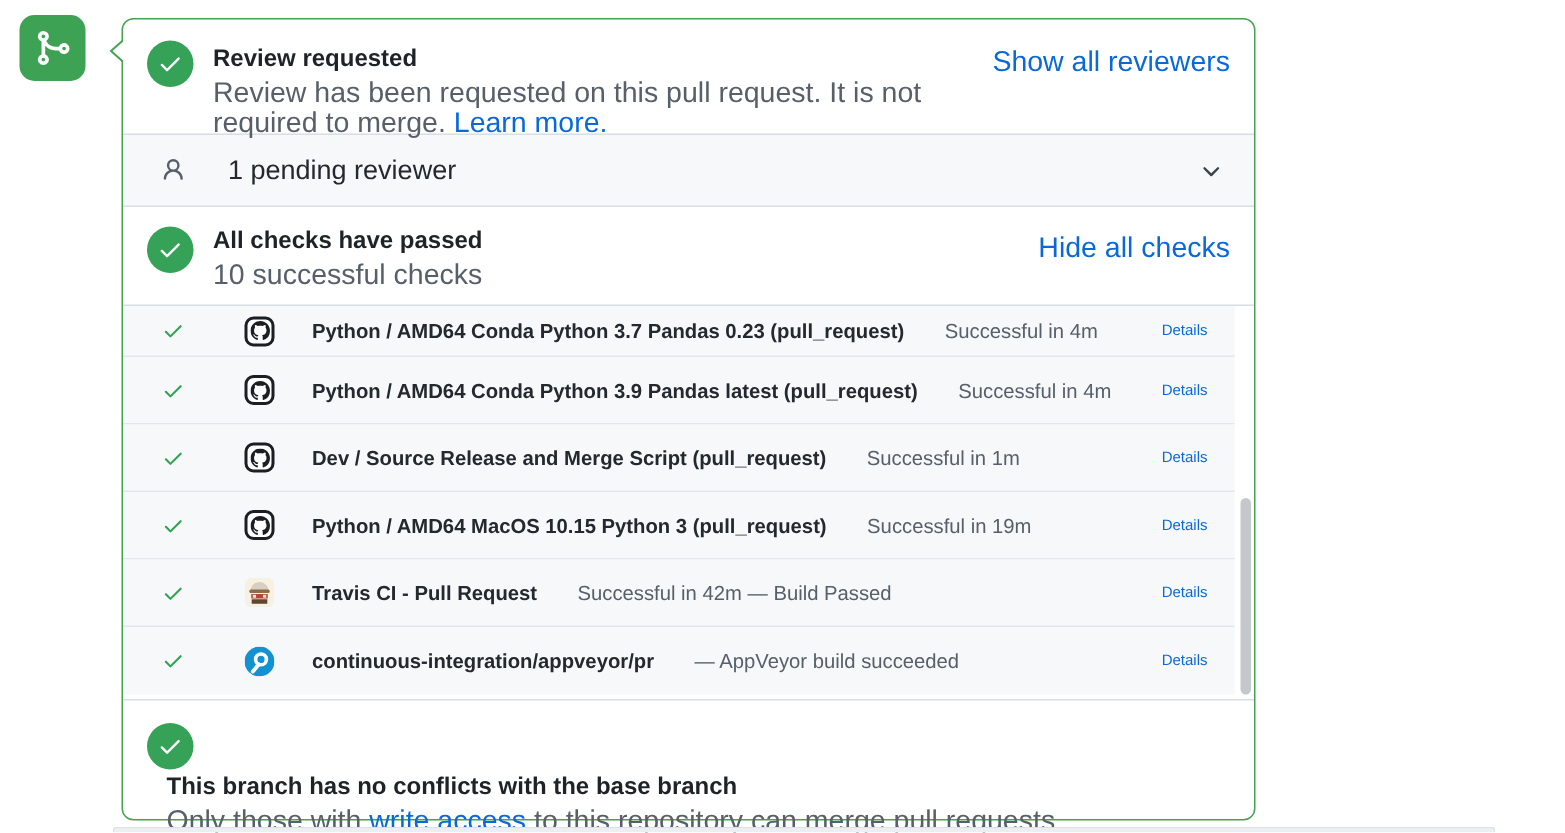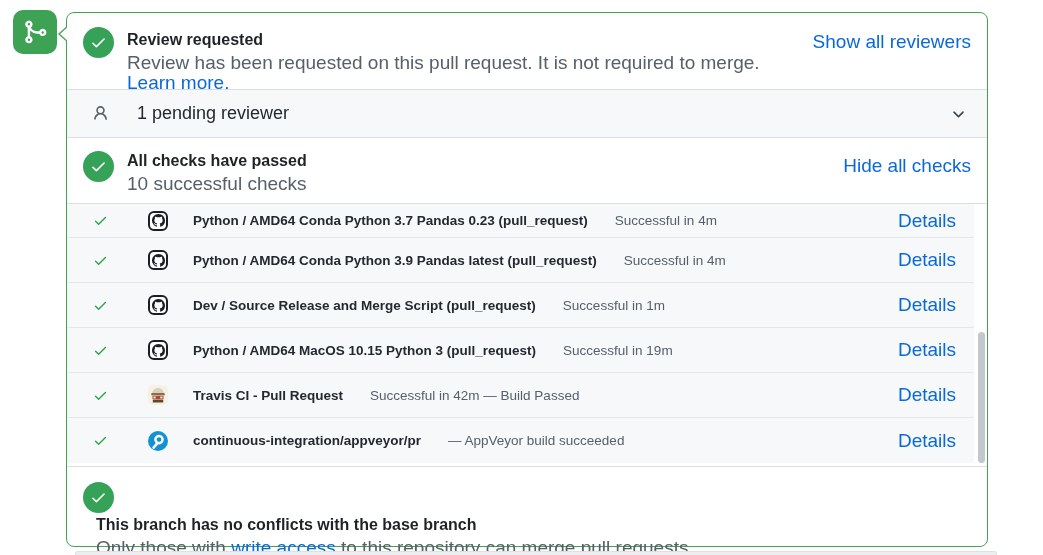--- a/index.html
+++ b/index.html
@@ -5,21 +5,21 @@
   * { margin:0; padding:0; box-sizing:border-box; }
   html,body { width:1043px; height:555px; background:#ffffff;
     font-family:"Liberation Sans","DejaVu Sans",sans-serif; color:#24292f; overflow:hidden; }
   .stage { position:relative; width:1043px; height:555px; }
 
   
   .avatar { position:absolute; left:13px; top:10px; width:44px; height:44px;
     background:#3da254; border-radius:10px; display:flex; align-items:center; justify-content:center; }
 
   
-  .mergebox { position:absolute; left:66px; top:12px; width:922px; height:535px;
+  .mergebox { position:absolute; left:81px; top:12px; width:756px; height:535px;
     background:#ffffff; border:1px solid #44a351; border-radius:8px; }
   .caret-outer, .caret-inner { position:absolute; width:0; height:0;
     border-top:8px solid transparent; border-bottom:8px solid transparent; }
   .caret-outer { left:-9px; top:13px; border-right:9px solid #44a351; }
   .caret-inner { left:-7px; top:13px; border-right:9px solid #ffffff; }
 
   .section { display:flex; align-items:flex-start; }
   .circle-check { width:31px; height:31px; border-radius:50%; background:#36a257;
     display:flex; align-items:center; justify-content:center; flex:none; }
 
@@ -44,21 +44,21 @@
     border-bottom:1px solid #d8dee4; overflow:hidden; background:#ffffff; }
   .checks-rows { padding-right:13px; }
   .check-row { height:45px; background:#f6f8fa; border-bottom:1px solid #e4e7ea;
     display:flex; align-items:center; padding:0 18px 0 26px;gap:16px; }
   .check-row:first-child { height:34px; }
   .check-row:last-child { border-bottom:none; }
   .row-check { flex:none; display:flex; margin-right:24px; }
   .app-slot { flex:none; display:flex; margin-right:9px; }
   .check-name { font-size:13.5px; font-weight:700; color:#24292f; white-space:nowrap; }
   .check-status { font-size:13.5px; color:#57606a; margin-left:11px; white-space:nowrap; }
-  .details { font-size:19px; margin-left:auto; white-space:nowrap; }
+  .details { font-size:10px; margin-left:auto; white-space:nowrap; }
   .scroll-thumb { position:absolute; right:2px; top:128px; width:7px; height:131px;
     background:#c4c7cb; border-radius:4px; }
 
   .sec-conflicts { height:80px; padding:15px 16px 0 16px;flex-direction:column; }
   .sec-conflicts .txt { margin-left:13px; padding-top:1px; }
 
   
   .gh-badge { width:20px; height:20px; border:2px solid #1b1f24; border-radius:6px;
     display:flex; align-items:center; justify-content:center; background:#ffffff; }
   .tv-badge, .av-badge { width:20px; height:20px; border-radius:5px; overflow:hidden; display:flex; }

